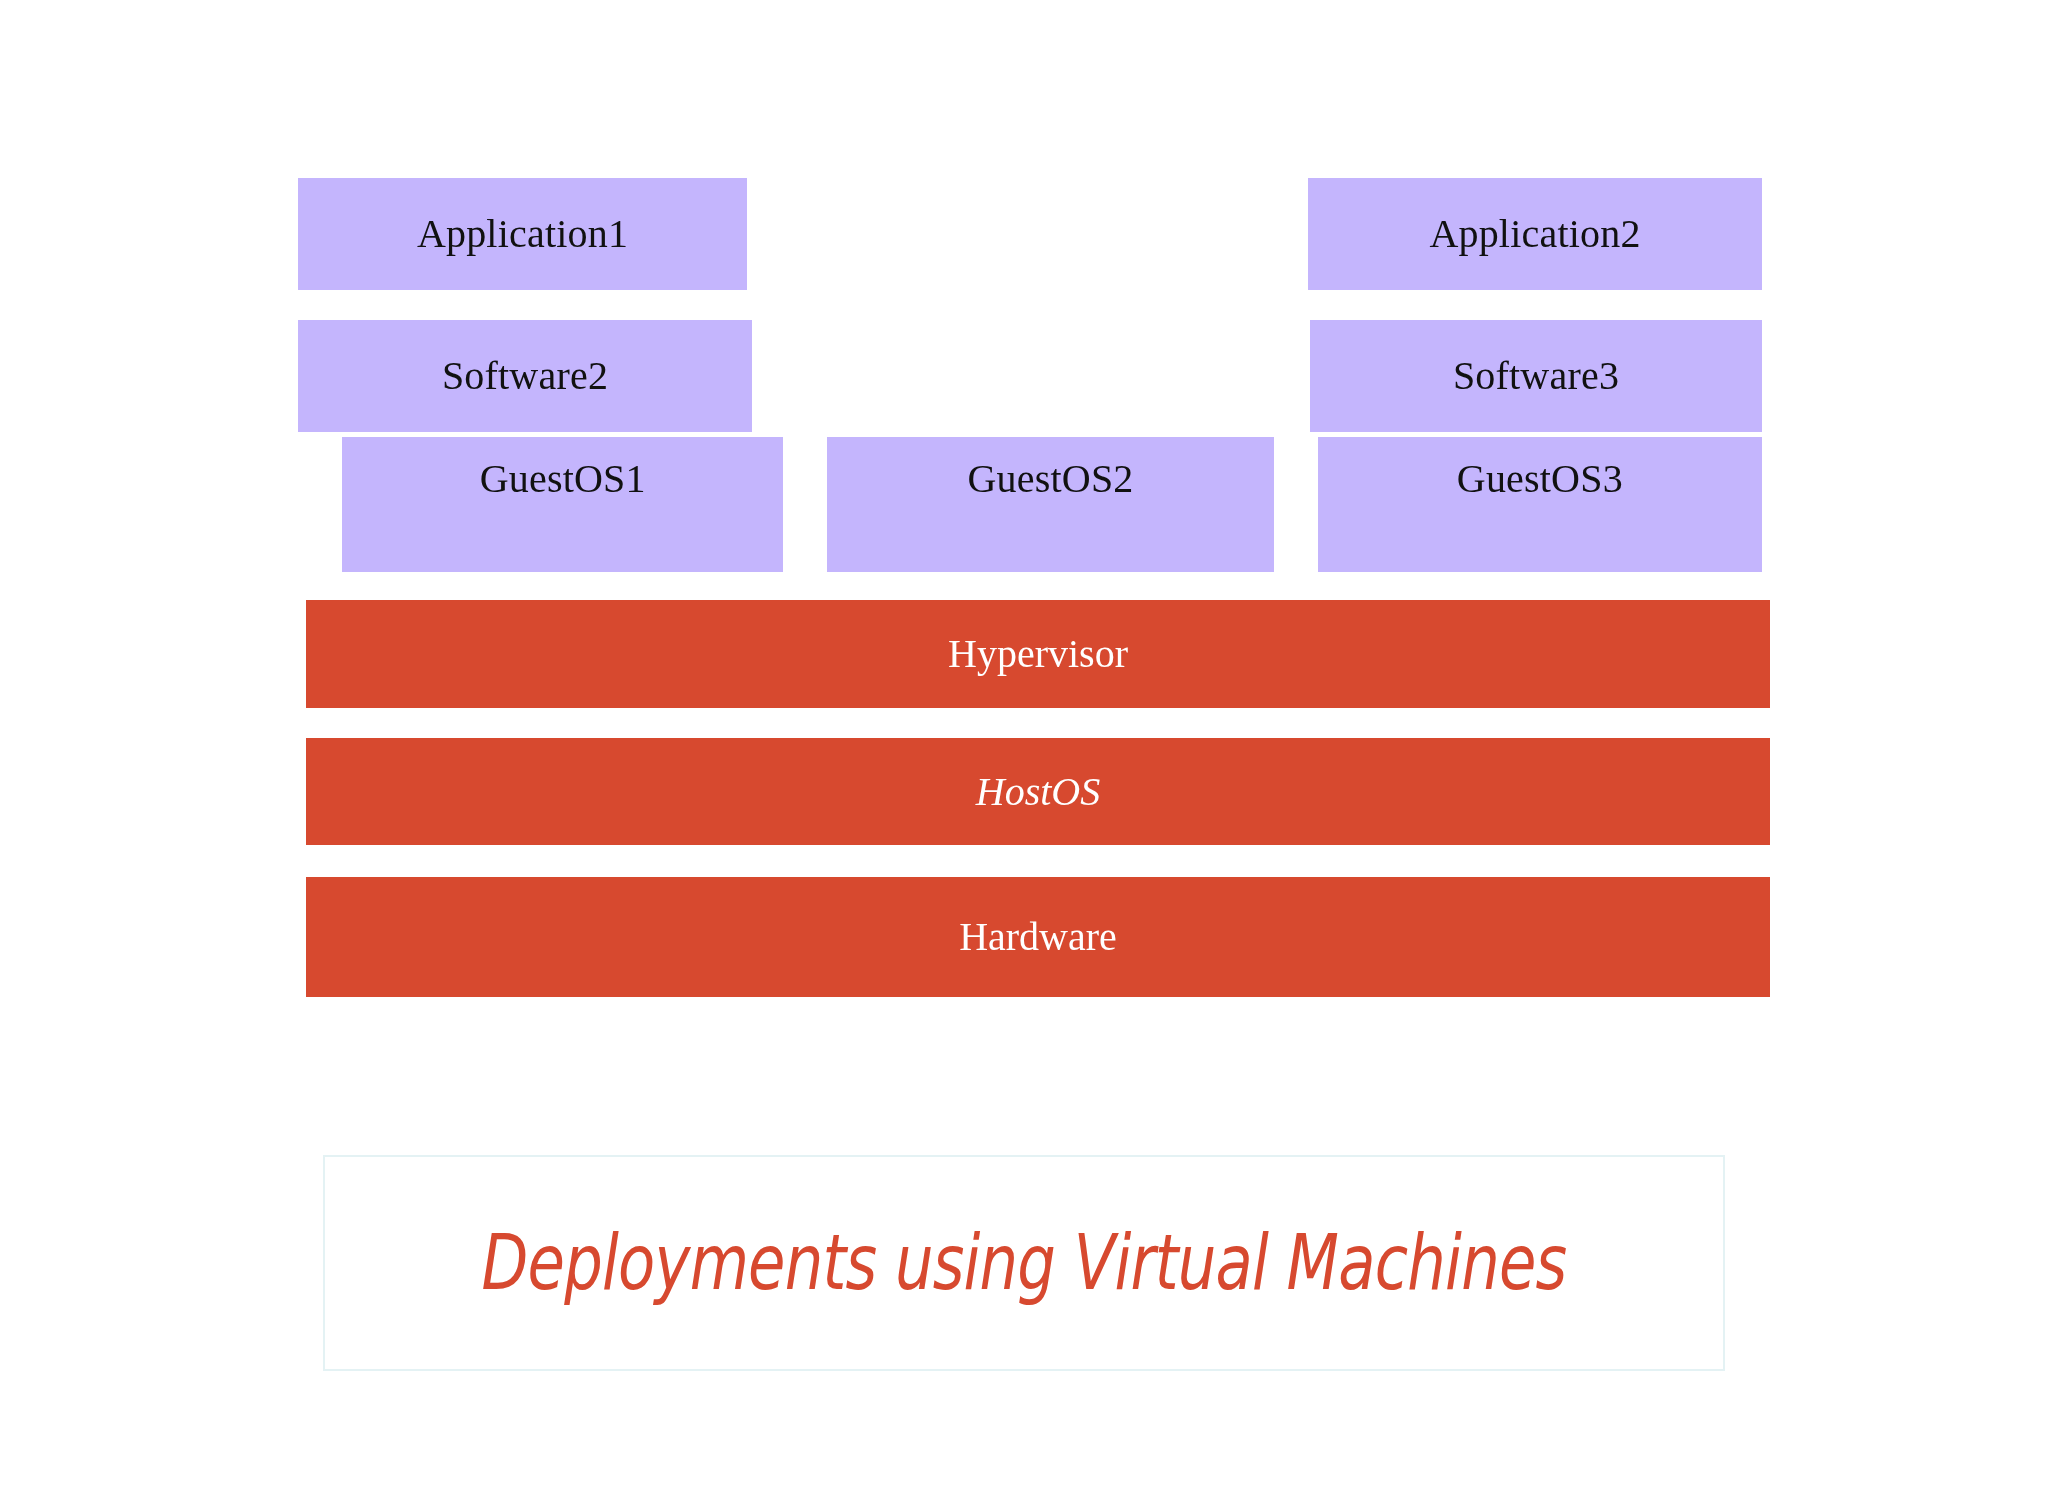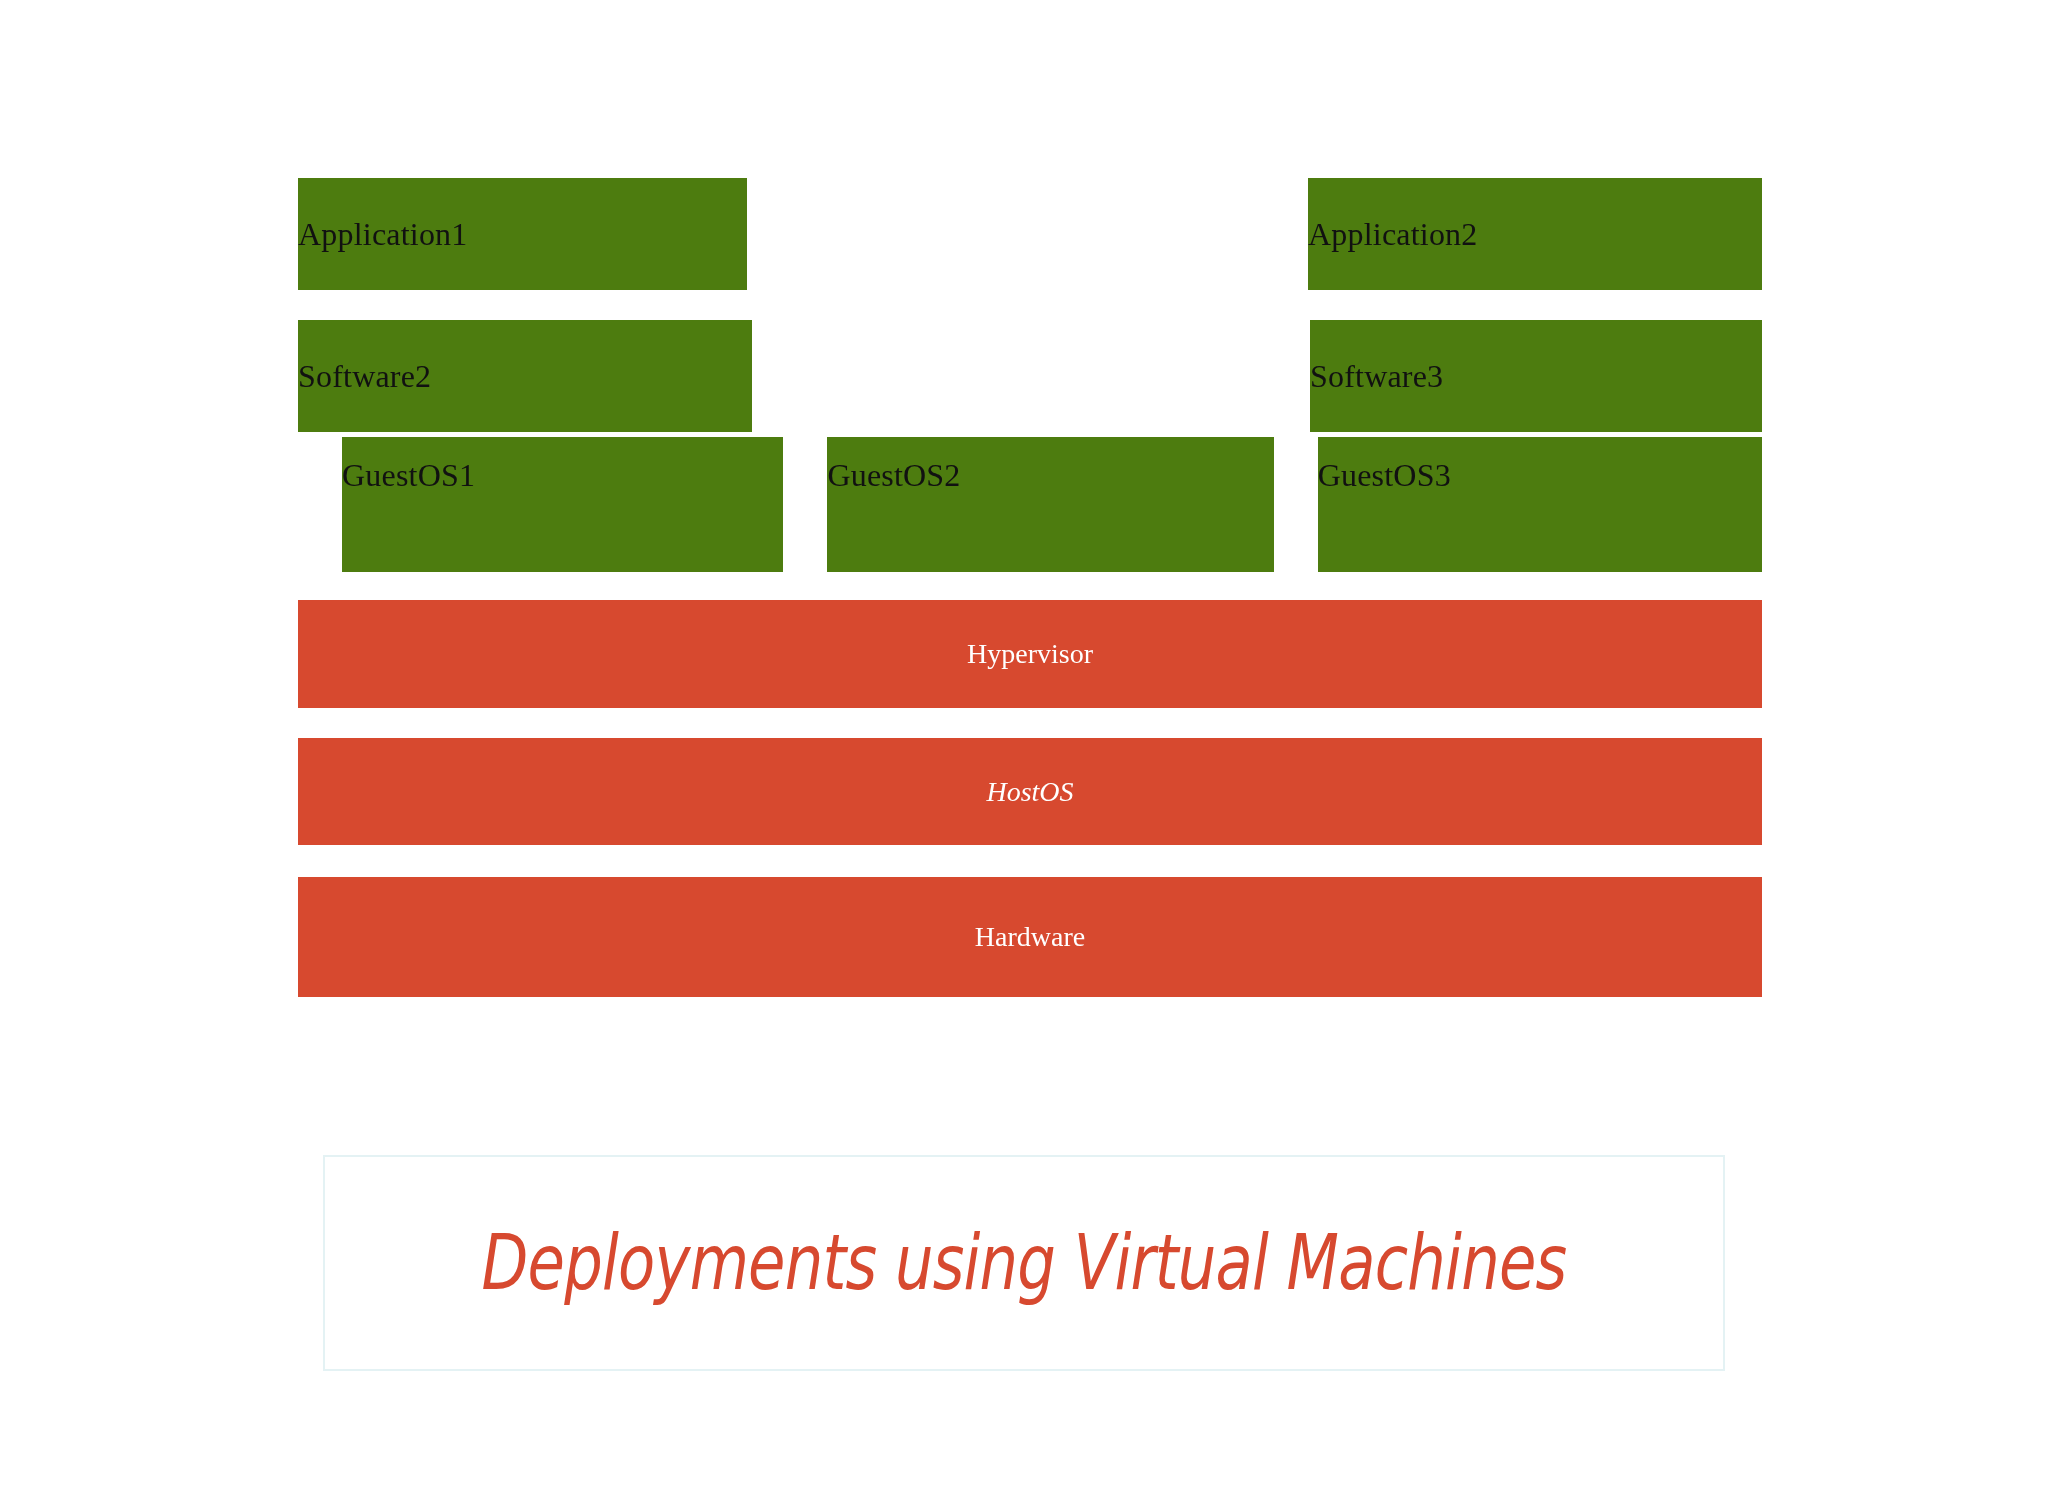--- a/index.html
+++ b/index.html
@@ -41,48 +41,48 @@
     width: 1464px;
     display: flex;
     justify-content: space-between;
   }
 
   .vm-row.r-app   { top: 0px;   height: 112px; }
   .vm-row.r-soft  { top: 142px; height: 112px; }
   .vm-row.r-guest { top: 259px; height: 135px; }
 
   .vm-cell {
-    background: #4d7c0f;
+    background: #c4b5fd;
     color: #111111;
     display: flex;
     align-items: center;
-    justify-content: flex-start;
-    font-size: 32px;
+    justify-content: center;
+    font-size: 40px;
     font-weight: 400;
     line-height: 1;
     letter-spacing: 0.2px;
     height: 100%;
     box-sizing: border-box;
   }
   .vm-cell.c1 { width: 449px; }
   .vm-cell.c2 { width: 454px; }
   .vm-cell.c3 { width: 452px; }
 
   .r-guest .vm-cell { align-items: flex-start; padding-top: 22px; margin-left: 44px; }
 
   .host-bar {
     position: absolute;
-    left: 0;
+    left: 8px;
     width: 1464px;
     background: #d7492f;
     color: #ffffff;
     display: flex;
     align-items: center;
     justify-content: center;
-    font-size: 28px;
+    font-size: 40px;
     font-weight: 400;
     line-height: 1;
     box-sizing: border-box;
   }
   .host-bar.b-hypervisor { top: 422px; height: 108px; }
   .host-bar.b-hostos     { top: 560px; height: 107px; font-style: italic; }
   .host-bar.b-hardware   { top: 699px; height: 120px; }
 
   
   #caption-box {

